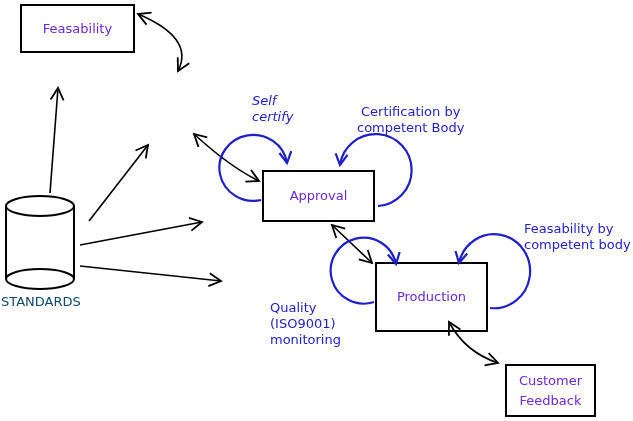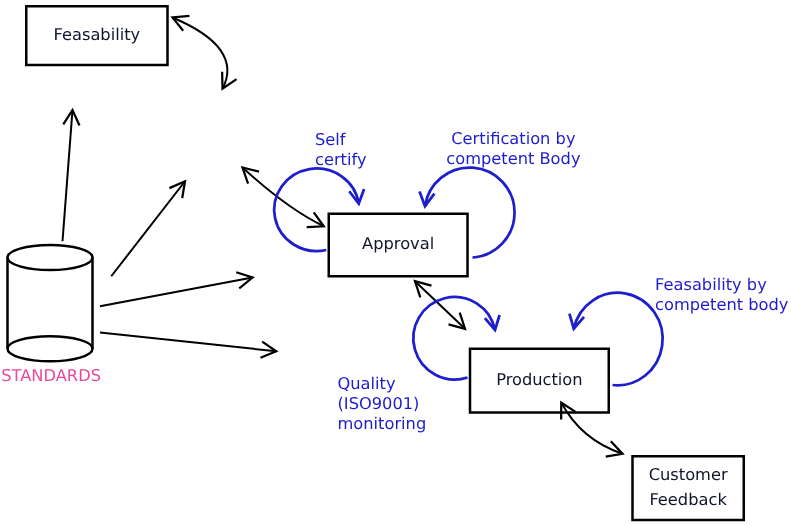--- a/index.html
+++ b/index.html
@@ -4,37 +4,37 @@
 <style>
   html,body { margin:0; padding:0; background:#fff; }
   .stage {
     position:relative; width:633px; height:421px; background:#ffffff;
     font-family:"DejaVu Sans","Liberation Sans",sans-serif; overflow:hidden;
   }
   .node {
     position:absolute; box-sizing:border-box;
     border:2px solid #000; background:#fff;
     display:flex; align-items:center; justify-content:center;
-    text-align:center; font-size:13px; color:#0f172a;
+    text-align:center; font-size:13px; color:#6d28d9;
     line-height:20px; white-space:pre-line;
   }
   .n-feasability { left:20px;  top:4px;   width:115px; height:49px; }
   .n-design      { left:111px; top:76px;  width:113px; height:54px; }
   .n-approval    { left:262px; top:170px; width:113px; height:52px; }
-  .n-production  { left:375px; top:278px; width:113px; height:53px; }
+  .n-production  { left:375px; top:262px; width:113px; height:70px; }
   .n-feedback    { left:505px; top:364px; width:91px; height:53px; }
   .ann {
     position:absolute; color:#1e1ecc; font-size:13px;
     line-height:16px; white-space:pre-line;
   }
-  .a-selfcertify   { left:252px; top:105px; }
+  .a-selfcertify   { left:252px; top:93px;font-style:italic; }
   .a-certification { left:357px; top:104px;text-align:center; }
   .a-surveillance  { left:524px; top:221px; }
   .a-quality       { left:270px; top:300px; }
-  .plain-label { position:absolute; left:1px; top:294px; color:#ec4899; font-size:13px; }
+  .plain-label { position:absolute; left:1px; top:294px; color:#0c4a6e; font-size:13px; }
   svg.layer { position:absolute; left:0; top:0; pointer-events:none; }
 </style>
 </head>
 <body>
 
 <div class="stage">
 
   <div class="node n-feasability">
     <span>Feasability</span>
   </div>

